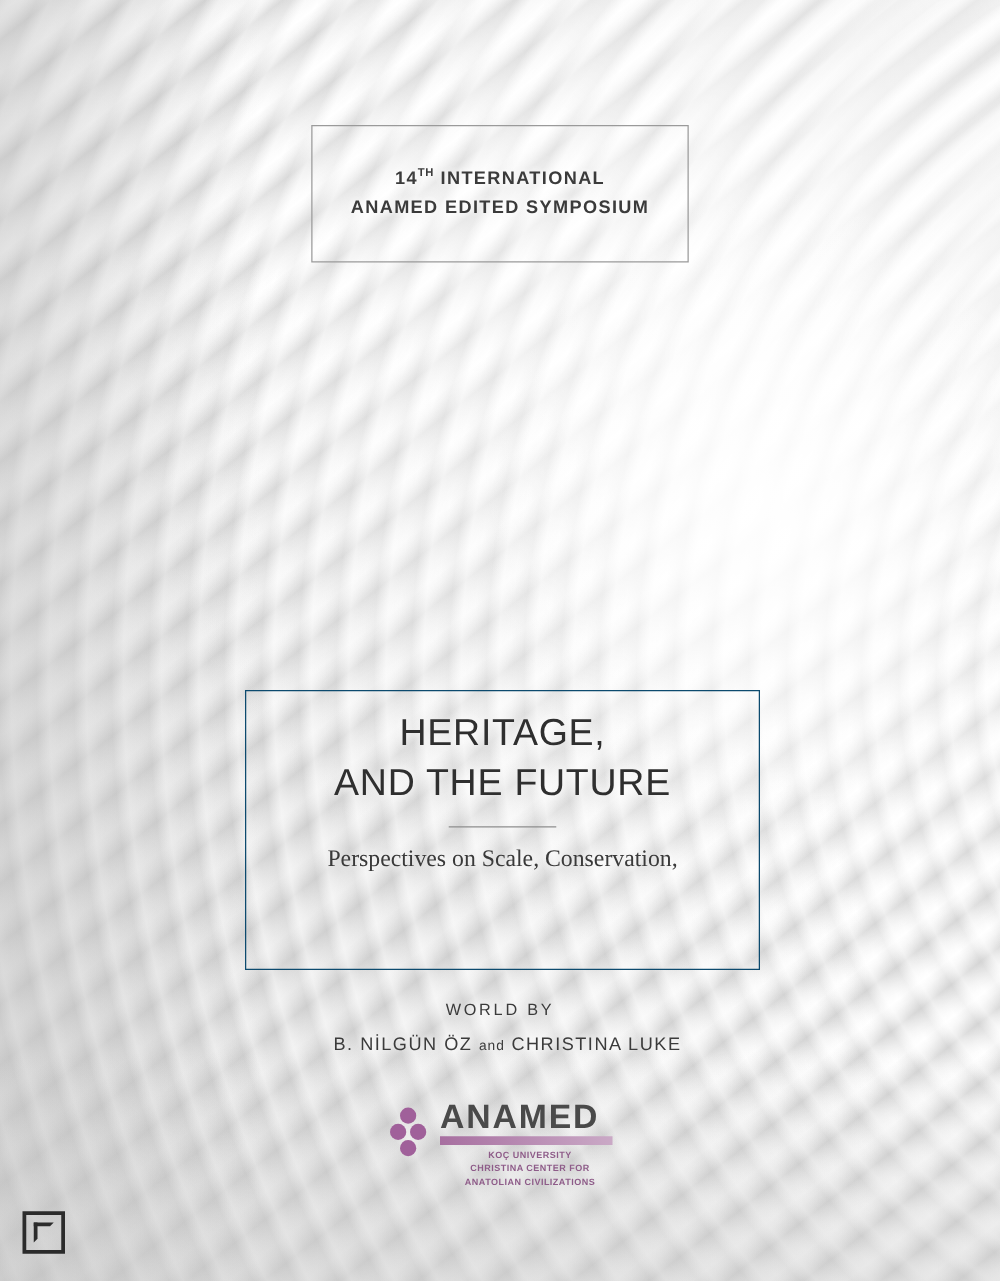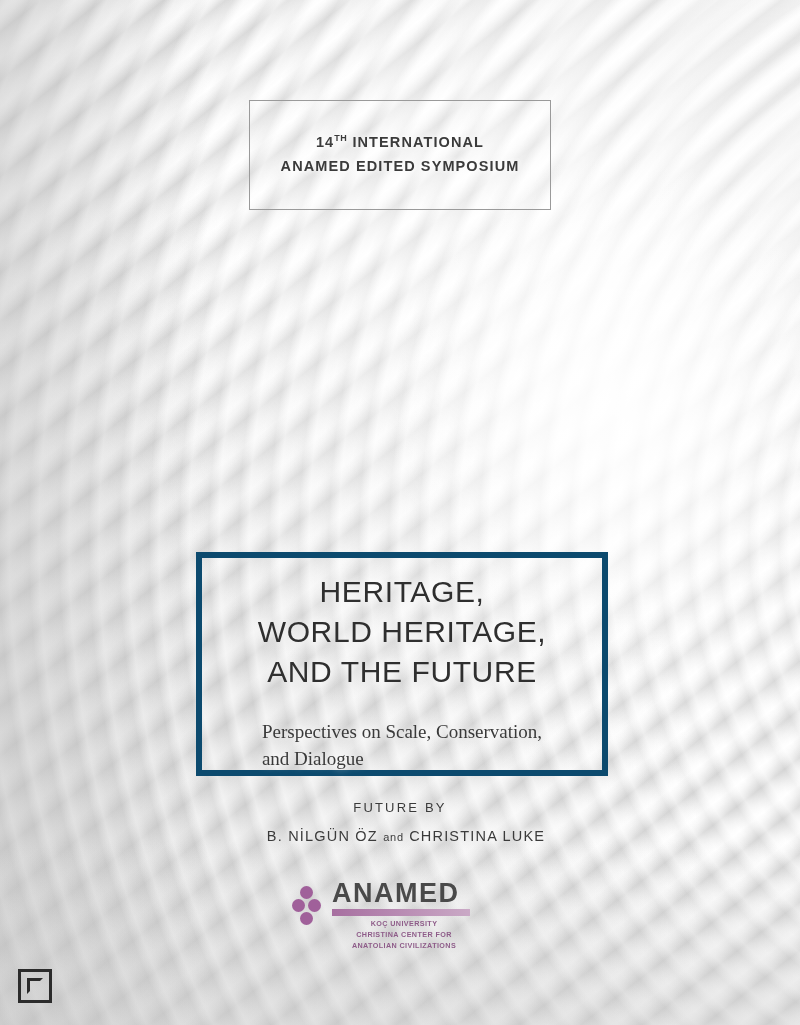--- a/index.html
+++ b/index.html
@@ -109,21 +109,21 @@
     vertical-align: super;
   }
 
   
   .title-box {
     position: absolute;
     left: 196px;
     top: 552px;
     width: 412px;
     height: 224px;
-    border: 6px solid #0c4a6e;
+    border: 1px solid #0c4a6e;
     box-sizing: border-box;
     display: flex;
     flex-direction: column;
     align-items: center;
     justify-content: flex-start;
     padding-top: 14px;
   }
   .title-main {
     text-align: center;
     font-size: 30px;
@@ -171,21 +171,21 @@
     margin-left: 12px;
   }
   .editor-names .and {
     font-size: 11px;
     letter-spacing: .8px;
   }
 
   
   .logo {
     position: absolute;
-    left: 292px;
+    left: 312px;
     top: 878px;
     width: 180px;
     height: 70px;
   }
   .logo-dots {
     position: absolute;
     left: 0;
     top: 8px;
     width: 34px;
     height: 46px;
@@ -272,32 +272,30 @@
       <div class="symposium-line">
         <span>14</span><sup>TH</sup><span> INTERNATIONAL</span>
       </div>
       <div class="symposium-line">ANAMED EDITED SYMPOSIUM</div>
     </div>
   </div>
 
   <div class="title-box">
     <div class="title-main">
       <div>HERITAGE,</div>
-      <div>WORLD HERITAGE,</div>
       <div>AND THE FUTURE</div>
     </div>
     <div class="title-rule"></div>
     <div class="title-sub">
       <div>Perspectives on Scale, Conservation,</div>
-      <div>and Dialogue</div>
     </div>
   </div>
 
   <div class="editors">
-    <div class="edited-by">FUTURE BY</div>
+    <div class="edited-by">WORLD BY</div>
     <div class="editor-names">
       <span>B. NİLGÜN ÖZ</span>
       <span class="and">and</span>
       <span>CHRISTINA LUKE</span>
     </div>
   </div>
 
   <div class="logo">
     <div class="logo-dots">
       <i></i>

